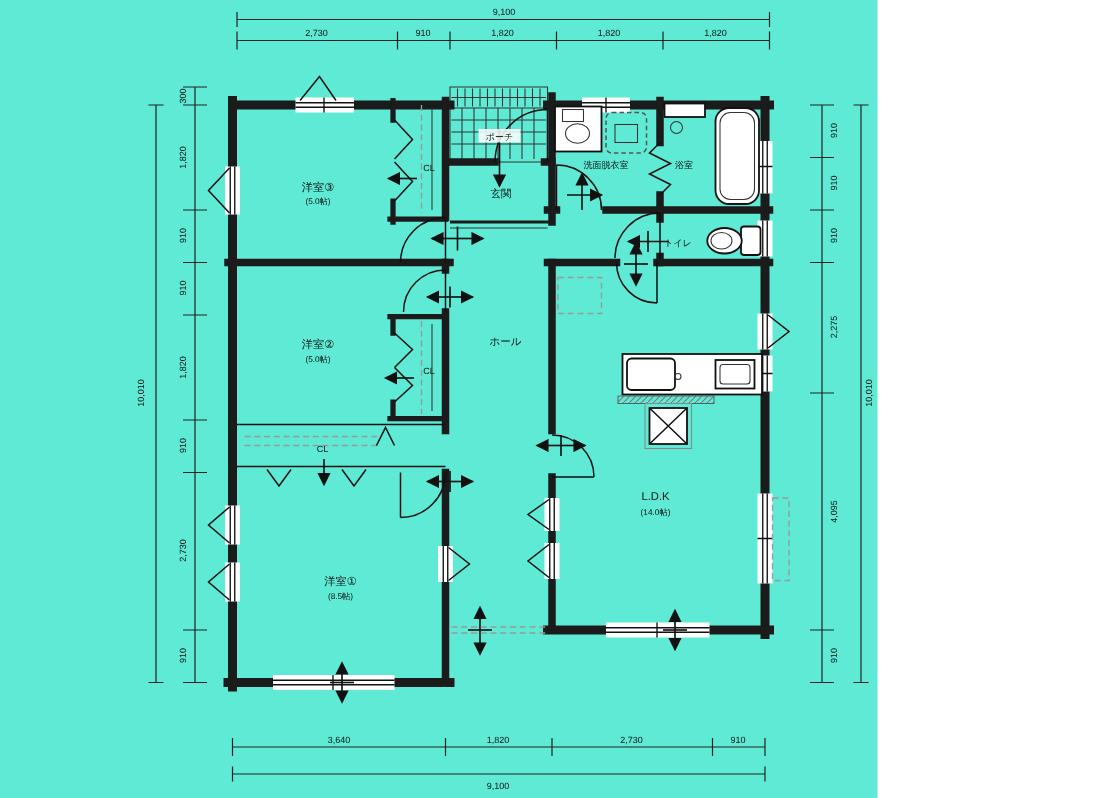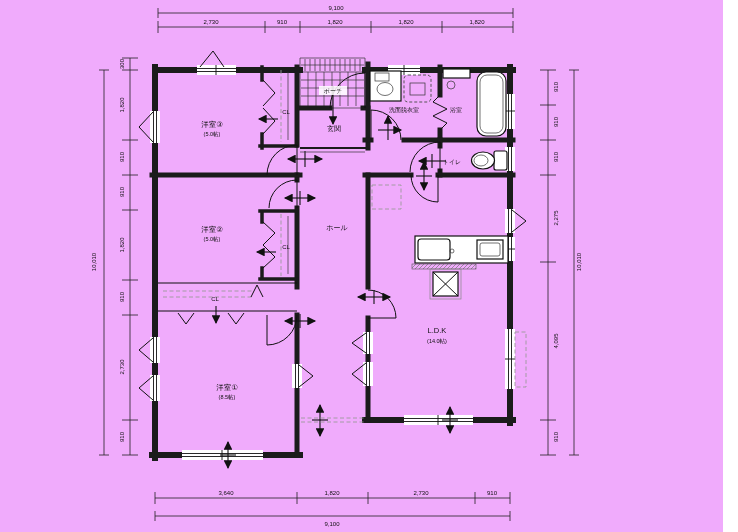--- a/index.html
+++ b/index.html
@@ -1,16 +1,16 @@
 <!DOCTYPE html>
 <html><head>
 <meta charset="utf-8">
 <style>
   html,body{margin:0;padding:0;background:#fff;}
-  .canvas{position:relative;width:723px;height:532px;background:#f0abfc;overflow:hidden;
+  .canvas{position:relative;width:585px;height:532px;background:#5eead4;overflow:hidden;
           font-family:"Liberation Sans","DejaVu Sans",sans-serif;}
   svg text{font-family:"Liberation Sans","DejaVu Sans",sans-serif;fill:#111;}
   .dimtxt{font-size:6px;}
   .roomname{font-size:7.5px;}
   .roomsize{font-size:5.5px;}
   .midname{font-size:7px;}
   .smallname{font-size:6px;}
   .w{stroke:#1b1b1b;stroke-width:6;fill:none;stroke-linecap:square;}
   .iw{stroke:#1b1b1b;stroke-width:5;fill:none;stroke-linecap:square;}
   .cw{stroke:#1b1b1b;stroke-width:3.5;fill:none;stroke-linecap:square;}

